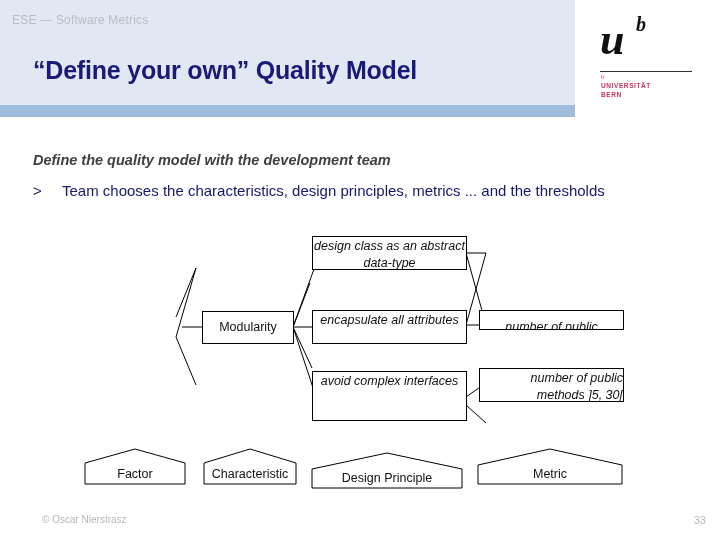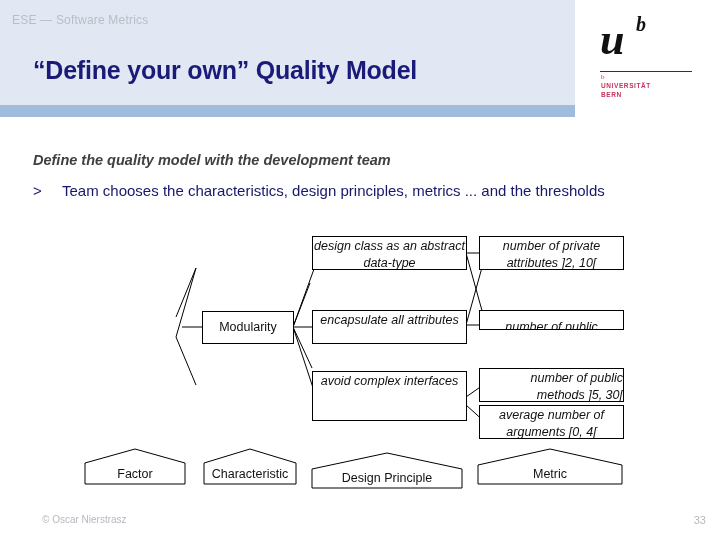--- a/index.html
+++ b/index.html
@@ -158,24 +158,22 @@
       </g>
     </svg>
 
 
     <div class="nodebox" style="left:312px;top:11px;width:155px;height:34px;padding-top:1px;">design class as an abstract data-type</div>
 
     <div class="nodebox plain" style="left:202px;top:86px;width:92px;height:33px;line-height:31px;">Modularity</div>
     <div class="nodebox" style="left:312px;top:85px;width:155px;height:34px;padding-top:1px;">encapsulate all attributes</div>
     <div class="nodebox" style="left:312px;top:146px;width:155px;height:50px;padding-top:1px;">avoid complex interfaces</div>
 
-    <div class="nodebox" style="left:479px;top:11px;width:145px;height:34px;padding-top:1px;">number of private attributes ]2, 10[</div>
     <div class="nodebox" style="left:479px;top:85px;width:145px;height:20px;padding-top:8px;">number of public attributes ]0, 0[</div>
     <div class="nodebox" style="left:479px;top:143px;width:145px;height:34px;padding-top:1px;text-align:right;">number of public methods ]5, 30[</div>
-    <div class="nodebox" style="left:479px;top:180px;width:145px;height:34px;padding-top:1px;">average number of arguments [0, 4[</div>
 
     <div class="legend-box" style="left:203px;top:222px;width:94px;height:38px;">
       <svg width="94" height="38">
         <polygon points="1,37 1,16 47,2 93,16 93,37" fill="#fff" stroke="#000" stroke-width="1"></polygon>
       </svg>
       <span class="lb-text" style="top:20px;">Characteristic</span>
     </div>
 
     <div class="legend-box" style="left:84px;top:222px;width:102px;height:38px;">
       <svg width="102" height="38">

